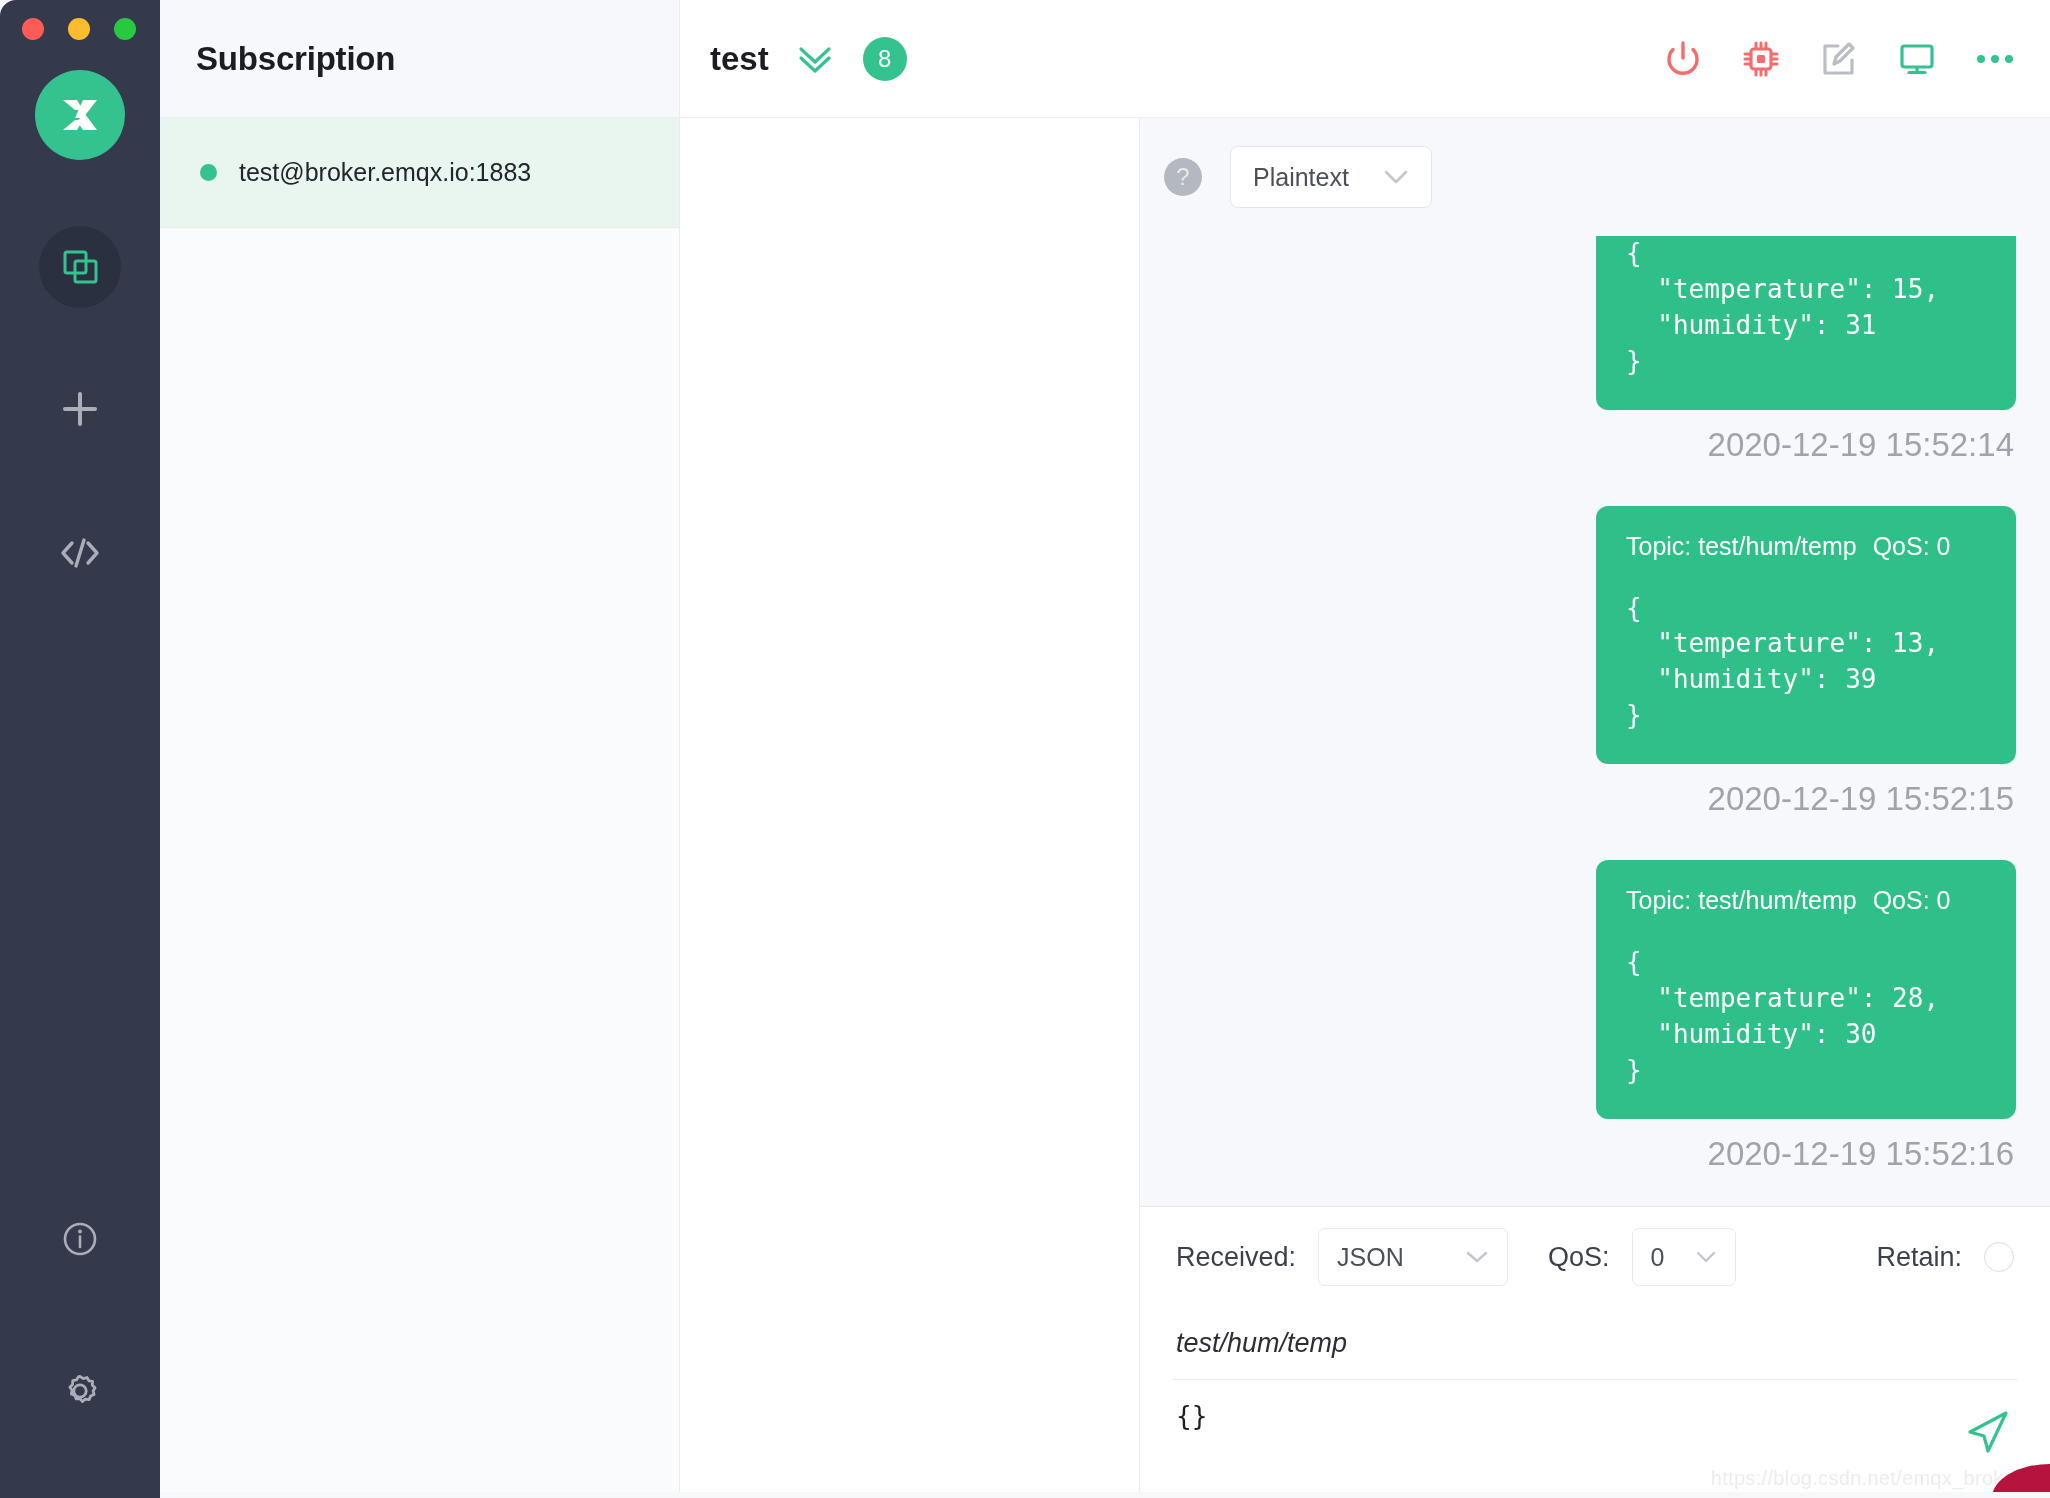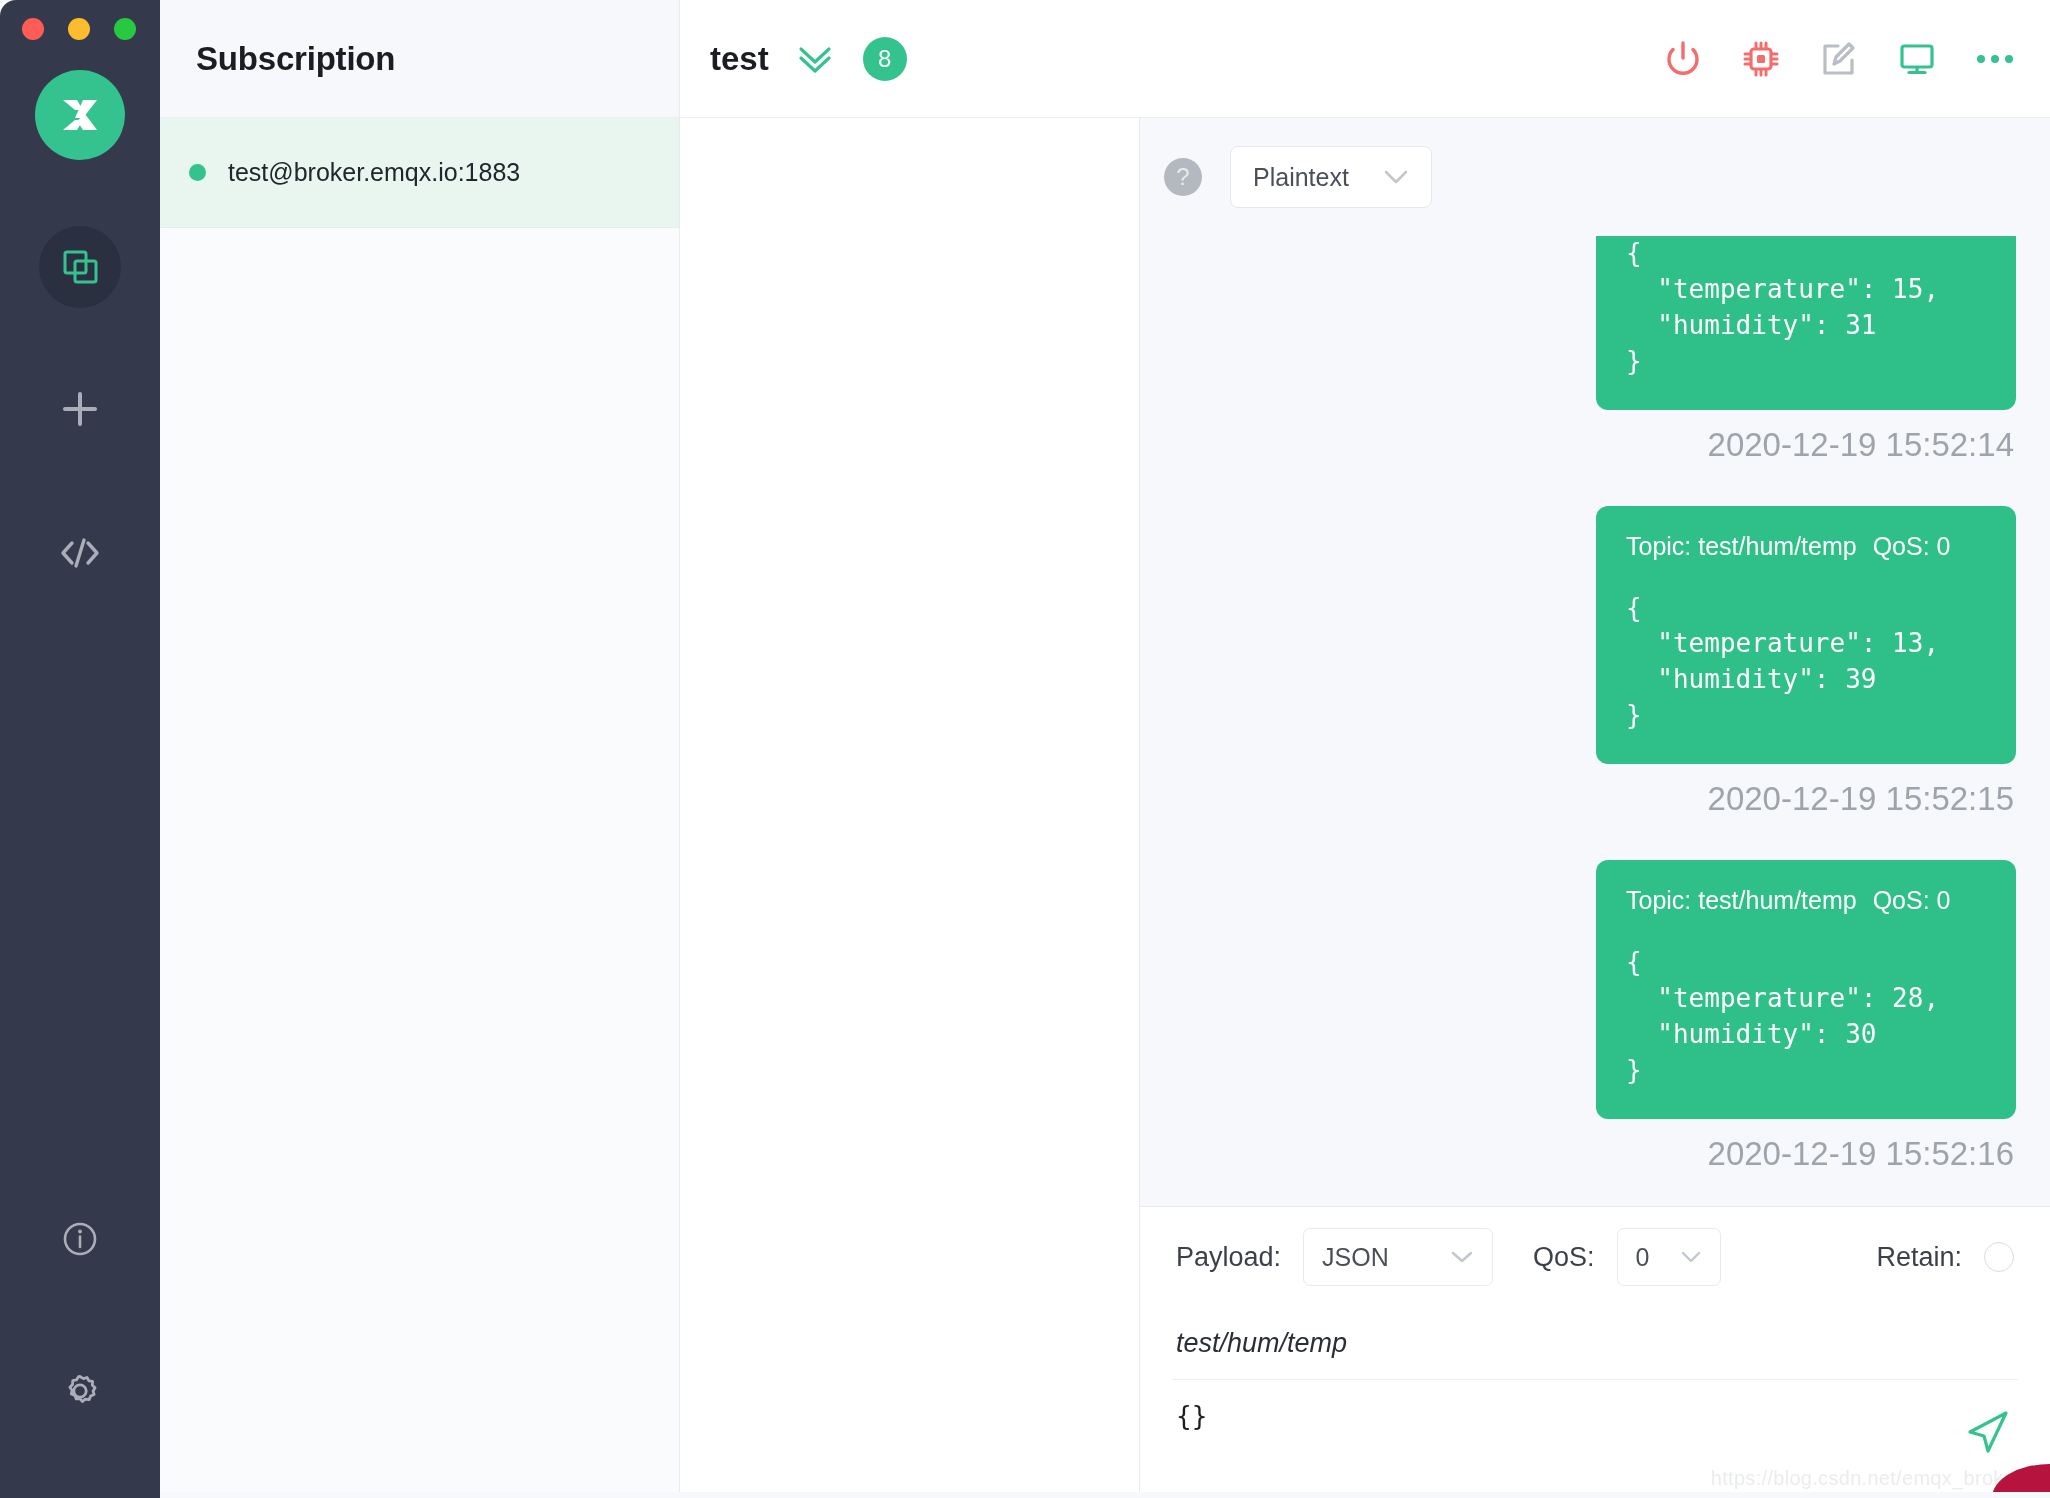--- a/index.html
+++ b/index.html
@@ -85,21 +85,21 @@
     font-size: 33px;
     font-weight: bold;
     color: #1b1d22;
     letter-spacing: -0.2px;
   }
   .conn-item {
     height: 110px;
     background: #e9f6ef;
     display: flex;
     align-items: center;
-    padding-left: 29px;
+    padding-left: 40px;
     cursor: pointer;
     border-bottom: 1px solid #e4efe9;
   }
   .conn-status-dot {
     width: 17px; height: 17px; border-radius: 50%;
     background: #34c38f;
     margin-right: 22px;
     flex: 0 0 17px;
   }
   .conn-name {
@@ -575,21 +575,21 @@
   "humidity": 30
 }</div>
         </div>
         <div class="msg-time">2020-12-19 15:52:16</div>
       </div>
 
     </div>
 
     <div class="publish">
       <div class="pub-row">
-        <span class="pub-label">Payload:</span>
+        <span class="pub-label">Received:</span>
         <div class="pub-select wide">
           <span>JSON</span>
           <span class="caret">
             <svg width="24" height="14" viewBox="0 0 24 14" aria-hidden="true">
               <polyline points="3,3 12,11 21,3" fill="none" stroke="#c2c6cf" stroke-width="2.4" stroke-linecap="round" stroke-linejoin="round"></polyline>
             </svg>
           </span>
         </div>
 
         <span class="pub-label">QoS:</span>

